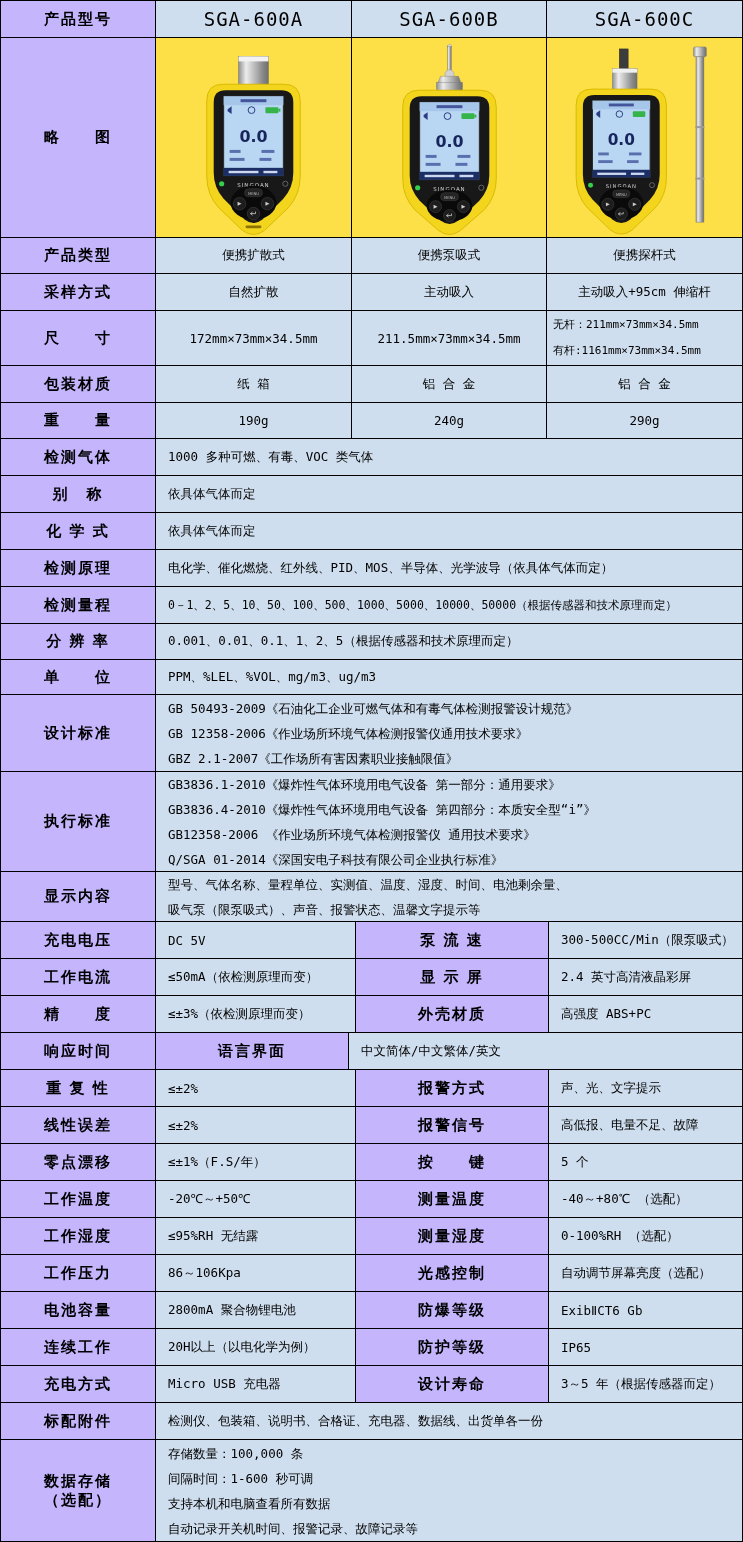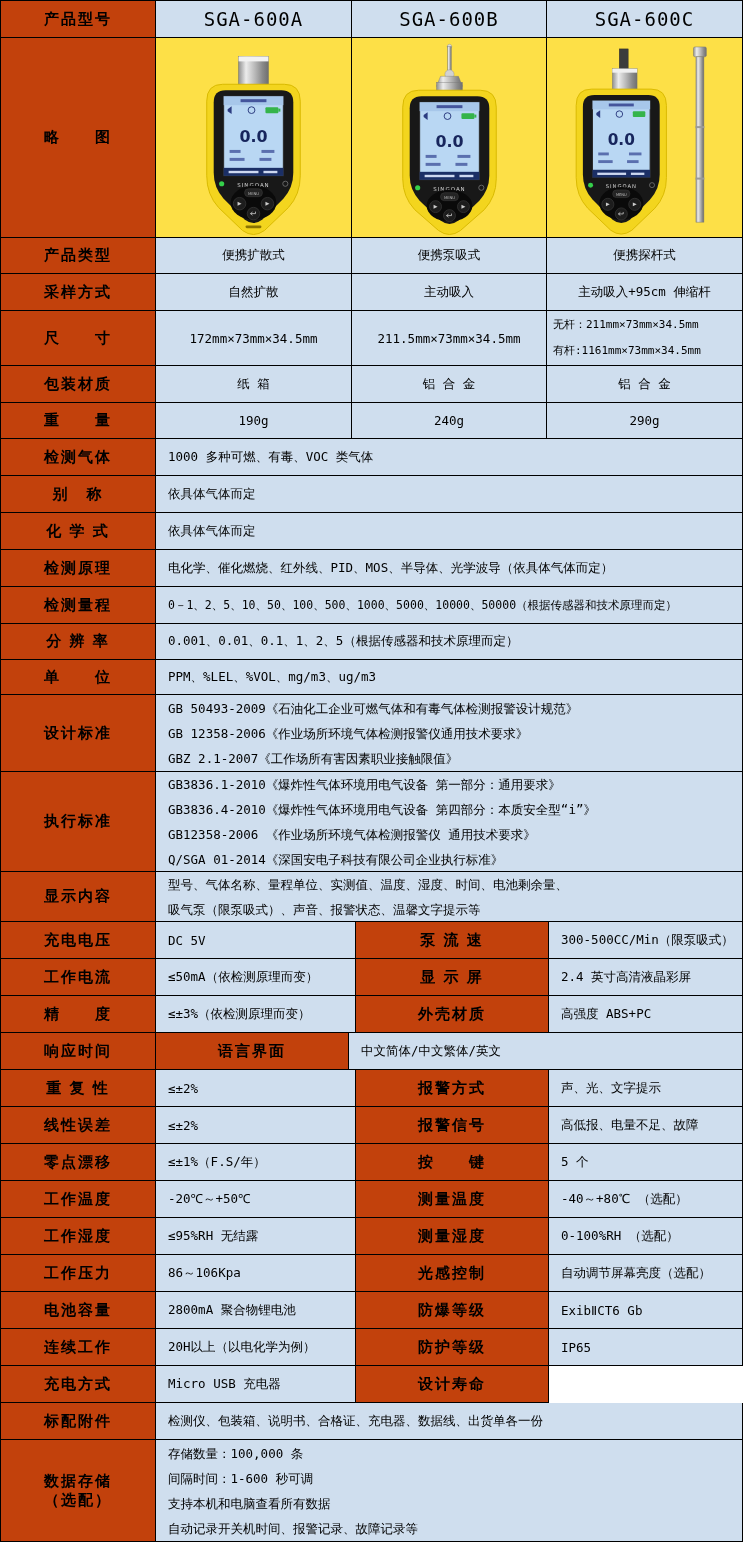--- a/index.html
+++ b/index.html
@@ -1,21 +1,21 @@
 <!DOCTYPE html>
 <html><head>
 <meta charset="utf-8">
 <style>
   html,body{margin:0;padding:0;background:#fff;}
   body{width:743px;font-family:"Liberation Sans","DejaVu Sans",sans-serif;color:#000;}
   .tbl{width:743px;border-left:1px solid #000;border-top:1px solid #000;box-sizing:border-box;}
   .row{display:flex;}
   .cell{box-sizing:border-box;border-right:1px solid #000;border-bottom:1px solid #000;
         display:flex;align-items:center;justify-content:center;overflow:hidden;}
-  .label{background:#c2410c;font-weight:bold;font-size:15px;letter-spacing:2px;text-align:center;}
+  .label{background:#c4b5fd;font-weight:bold;font-size:15px;letter-spacing:2px;text-align:center;}
   .value{background:#cfdeee;font-size:12.5px;font-family:"DejaVu Sans Mono","Liberation Mono",monospace;}
   .white{background:#fde047;}
   .w-label{width:155px;flex:0 0 155px;}
   .w-a{width:196px;flex:0 0 196px;}
   .w-b{width:195px;flex:0 0 195px;}
   .w-c{flex:1;}
   .w-v1{width:200px;flex:0 0 200px;}
   .w-l2{width:193px;flex:0 0 193px;}
   .w-v2{flex:1;}
   .h36{height:36px}.h37{height:37px}.h35{height:35px}.h55{height:55px}
@@ -364,20 +364,21 @@
   <div class="row">
     <div class="cell label w-label h37">连续工作</div>
     <div class="cell value w-v1 h37 left nowrap">20H以上（以电化学为例）</div>
     <div class="cell label w-l2 h37">防护等级</div>
     <div class="cell value w-v2 h37 left nowrap">IP65</div>
   </div>
   <div class="row">
     <div class="cell label w-label h37">充电方式</div>
     <div class="cell value w-v1 h37 left nowrap">Micro USB 充电器</div>
     <div class="cell label w-l2 h37">设计寿命</div>
+    <div class="cell value w-v2 h37 left nowrap">3～5 年（根据传感器而定）</div>
   </div>
 
   <div class="row">
     <div class="cell label w-label h37">标配附件</div>
     <div class="cell value w-c h37 left nowrap">检测仪、包装箱、说明书、合格证、充电器、数据线、出货单各一份</div>
   </div>
 
   <div class="row">
     <div class="cell label w-label h102 col">
       <div>数据存储</div>

